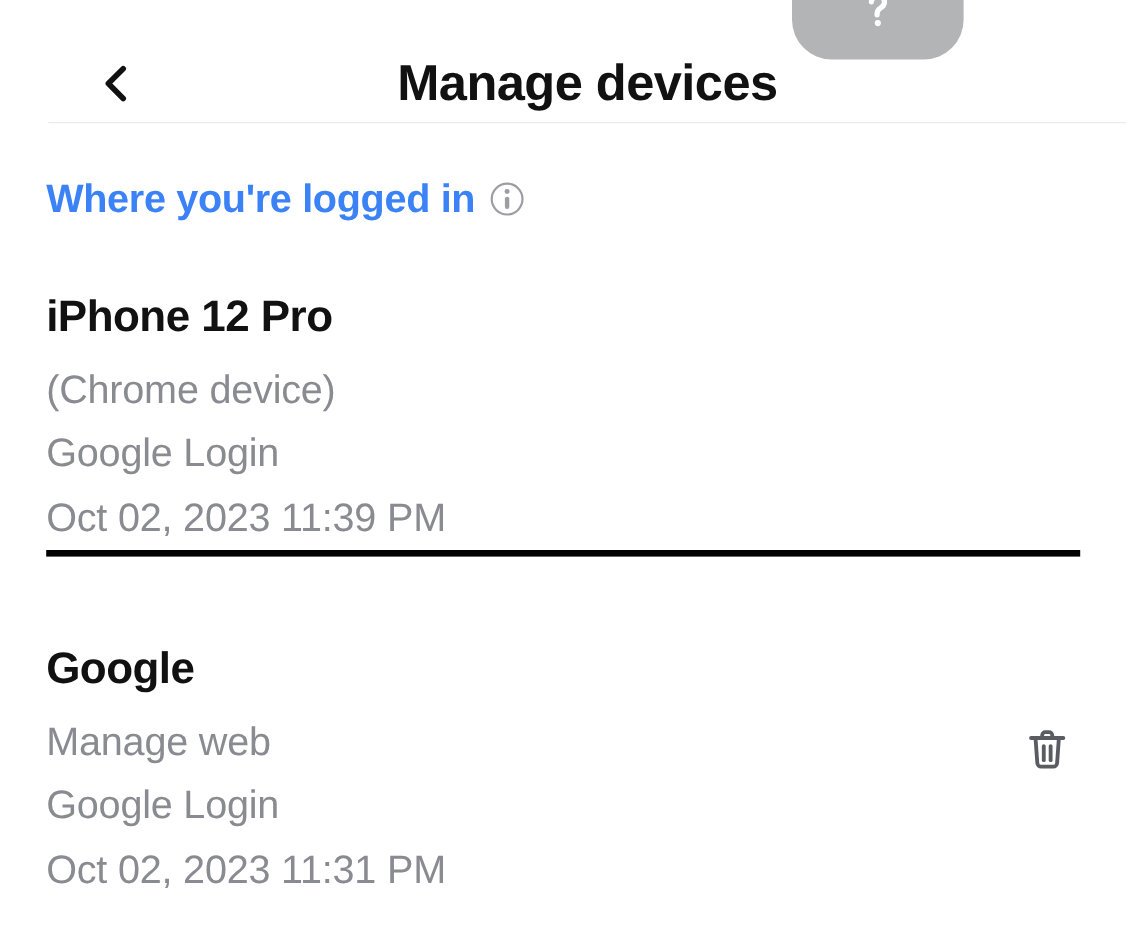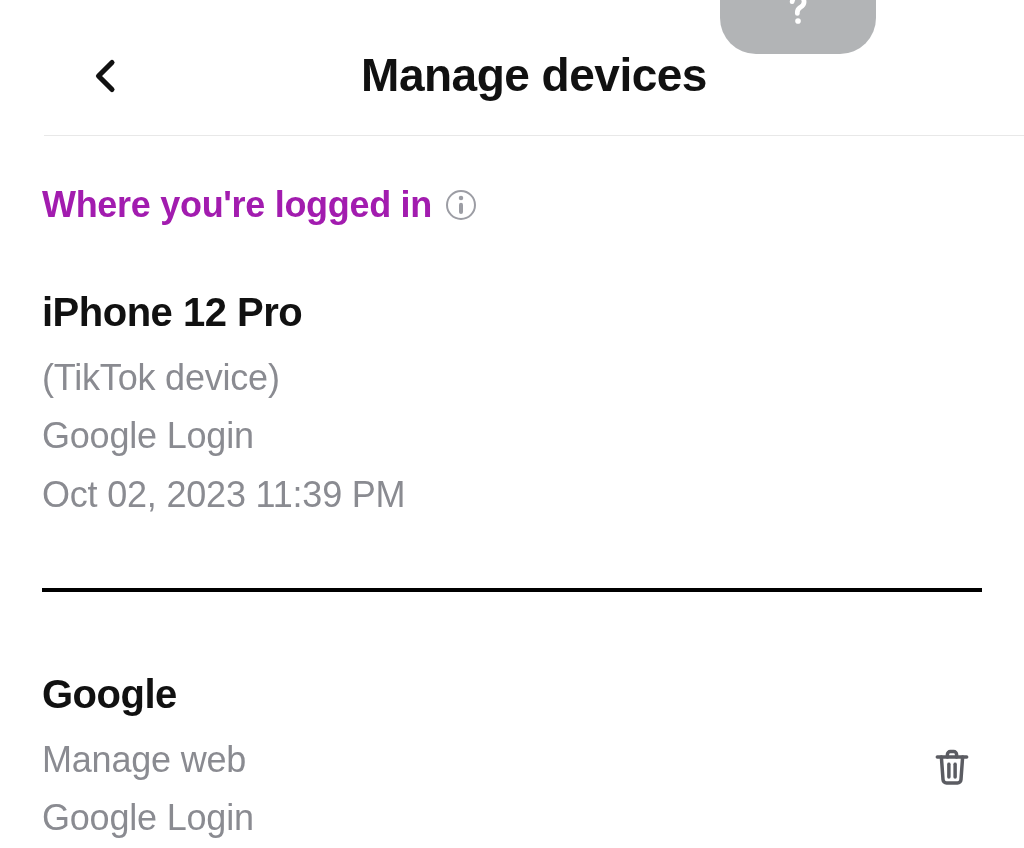--- a/index.html
+++ b/index.html
@@ -1,26 +1,26 @@
 <!DOCTYPE html>
 <html><head>
 <meta charset="utf-8">
 <style>
   * { margin:0; padding:0; box-sizing:border-box; }
   html,body { width:1024px; height:848px; background:#fff; font-family:-apple-system,BlinkMacSystemFont,"Segoe UI",Helvetica,Arial,sans-serif; overflow:hidden; color:#161823; }
   .pill { position:absolute; left:720px; top:-36px; width:156px; height:90px; background:#b2b4b6; border-radius:36px; }
   .pill svg { position:absolute; left:50%; top:18px; transform:translateX(-50%); }
-  .header { position:relative; height:136px; border-bottom:1px solid #e8e8e8;margin-left:44px; }
+  .header { position:relative; height:112px; border-bottom:1px solid #e8e8e8;margin-left:44px; }
   .back { position:absolute; left:40px; top:54px; width:44px; height:44px; display:flex; align-items:center; justify-content:center; cursor:pointer; }
   .title { position:absolute; left:0; right:0; top:48px; text-align:center; font-size:46px; font-weight:800; letter-spacing:-0.5px; color:#111; }
   .section-hdr { display:flex; align-items:center; gap:14px; margin:48px 0 0 42px; }
-  .section-hdr .lbl { font-size:36px; font-weight:600; color:#a21caf; letter-spacing:-0.3px; }
+  .section-hdr .lbl { font-size:36px; font-weight:600; color:#3b82f6; letter-spacing:-0.3px; }
   .info-circle { width:30px; height:30px; border:2px solid #9c9da4; border-radius:50%; display:flex; align-items:center; justify-content:center; }
   .info-circle svg { display:block; }
-  .device-block { margin:64px 42px 0 42px; padding-bottom:64px; border-bottom:4px solid #000000; }
+  .device-block { margin:64px 42px 0 42px; border-bottom:6px solid #000000; }
   .device-block.last { border-bottom:none; padding-bottom:0; margin-top:80px; }
   .dev-row { display:flex; align-items:flex-start; justify-content:space-between; }
   .dev-left { flex:1; }
   .dev-name { font-size:40px; font-weight:800; letter-spacing:-0.5px; color:#111; margin-bottom:14px; }
   .meta { font-size:36px; font-weight:400; color:#8a8b91; line-height:1.62; letter-spacing:-0.2px; }
   .trash { width:46px; height:46px; margin-top:72px; margin-right:6px; cursor:pointer; color:#5b5c62; }
 </style>
 </head>
 <body>
 
@@ -47,21 +47,21 @@
       <circle cx="5" cy="2.4" r="1.8" fill="#9c9da4"></circle>
       <rect x="3.4" y="6.2" width="3.2" height="9" rx="1.6" fill="#9c9da4"></rect>
     </svg>
   </span>
 </div>
 
 <div class="device-block">
   <div class="dev-row">
     <div class="dev-left">
       <div class="dev-name">iPhone 12 Pro</div>
-      <div class="meta">(TikTok device)</div>
+      <div class="meta">(Chrome device)</div>
       <div class="meta">Google Login</div>
       <div class="meta">Oct 02, 2023 11:39 PM</div>
     </div>
   </div>
 </div>
 
 <div class="device-block last">
   <div class="dev-row">
     <div class="dev-left">
       <div class="dev-name">Google</div>

